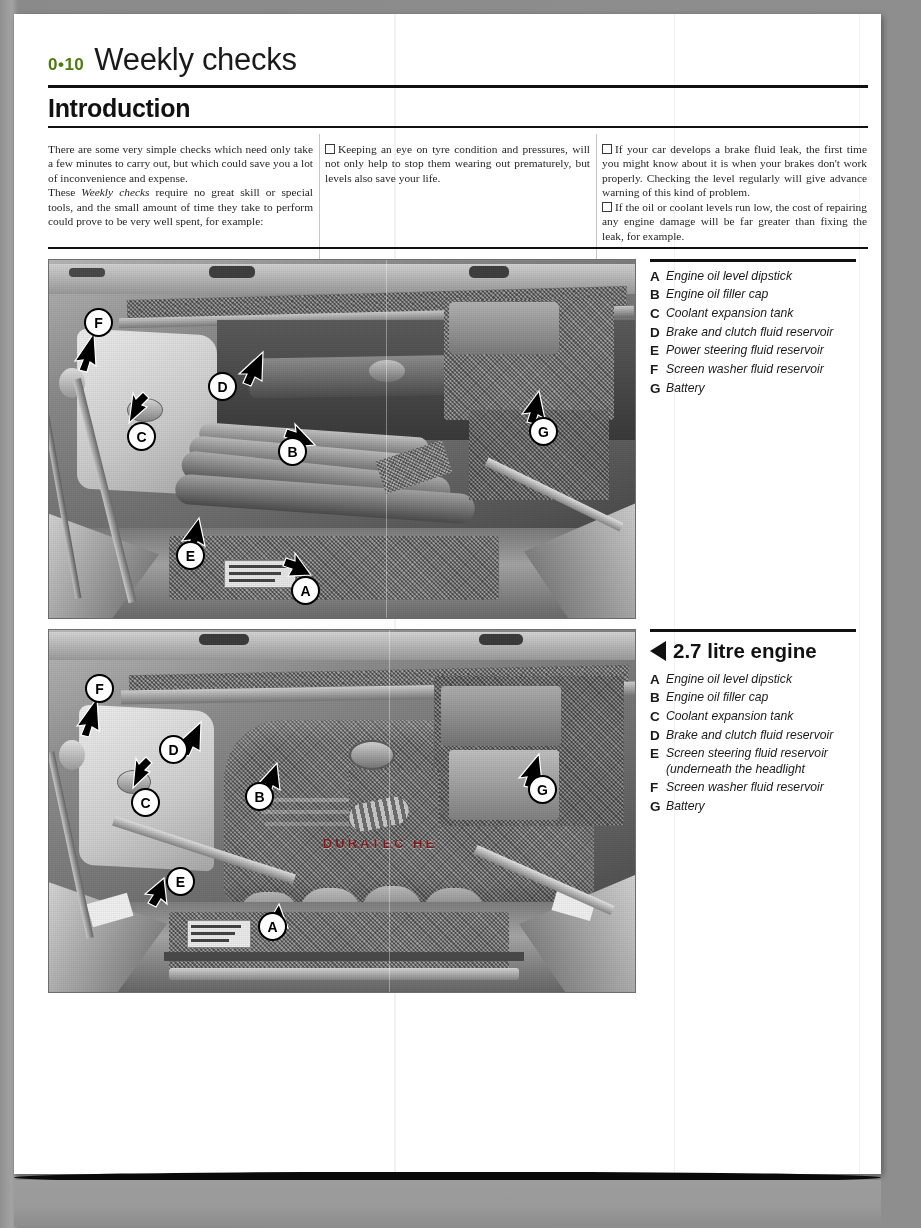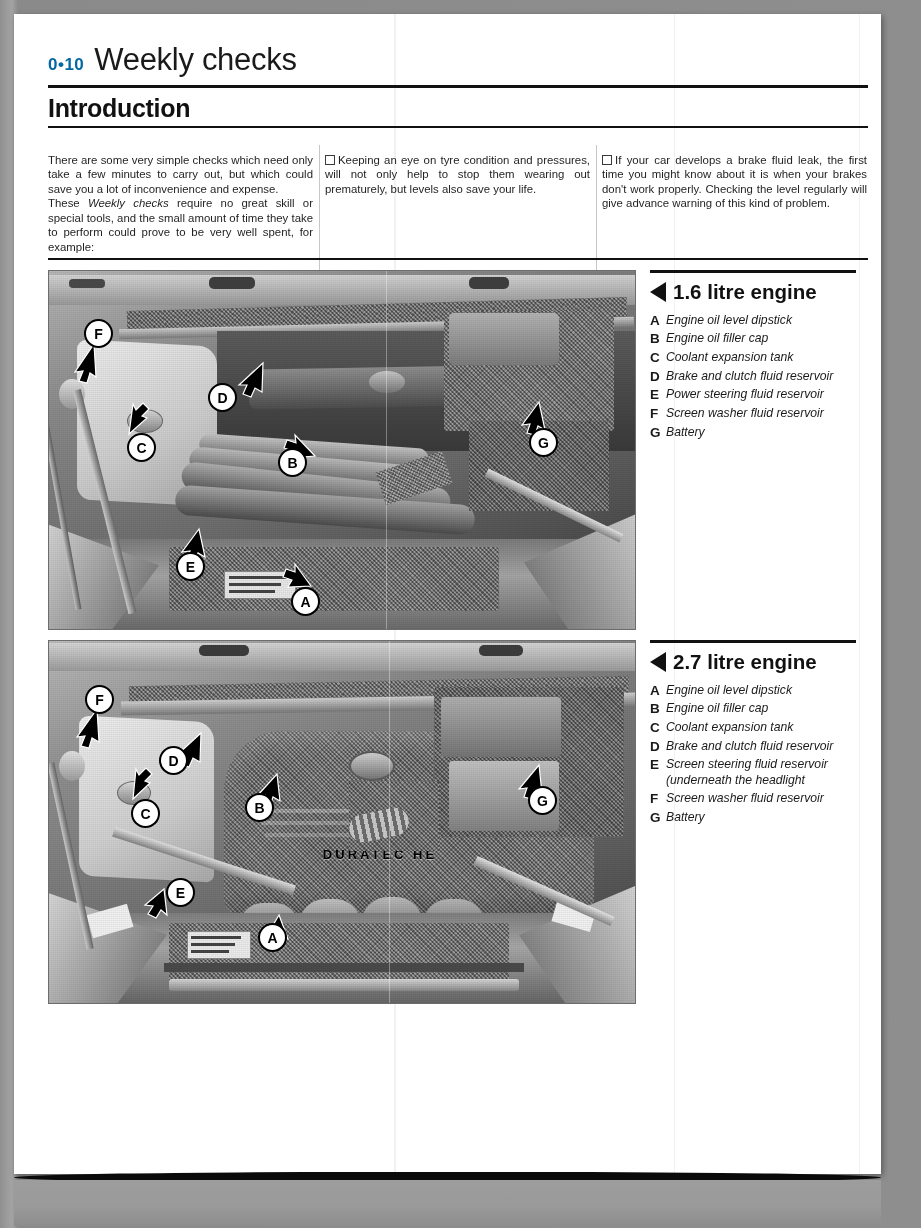--- a/index.html
+++ b/index.html
@@ -64,21 +64,21 @@
   
   .page-head {
     display: flex;
     align-items: baseline;
     gap: 10px;
     height: 40px;
   }
   .folio {
     font-size: 17px;
     font-weight: 700;
-    color: #0369a1;
+    color: #4d7c0f;
     letter-spacing: .5px;
   }
   .page-title {
     font-size: 31px;
     font-weight: 400;
     color: #1a1a1a;
     letter-spacing: -.3px;
   }
   .rule {
     height: 2.5px;
@@ -95,22 +95,23 @@
     letter-spacing: -.3px;
   }
   .section-head.big {
     font-size: 28px;
     margin-top: 14px;
   }
 
   
   .cols {
     display: flex;
-    margin-top: 25px;
+    margin-top: 14px;
     position: relative;
+    font-family: Liberation Serif, serif;
   }
   .col {
     width: 265px;
     padding-right: 0;
     font-size: 11.4px;
     line-height: 14.6px;
     color: #1f1f1f;
     text-align: justify;
     position: relative;
   }
@@ -263,20 +264,21 @@
           <p>There are some very simple checks which need only take a few minutes to carry out, but which could save you a lot of inconvenience and expense.</p>
           <p>These <em>Weekly checks</em> require no great skill or special tools, and the small amount of time they take to perform could prove to be very well spent, for example:</p>
         </div>
 
         <div class="col">
           <p><span class="bullet-box"></span><span>Keeping an eye on tyre condition and pressures, will not only help to stop them wearing out prematurely, but levels also save your life.</span></p>
         </div>
 
         <div class="col">
           <p><span class="bullet-box"></span><span>If your car develops a brake fluid leak, the first time you might know about it is when your brakes don't work properly. Checking the level regularly will give advance warning of this kind of problem.</span></p>
+          <p><span class="bullet-box"></span><span>If the oil or coolant levels run low, the cost of repairing any engine damage will be far greater than fixing the leak, for example.</span></p>
         </div>
       </div>
 
       <div class="rule"></div>
 
       <div class="figblock">
 
         <div class="photo p1">
           <div class="bay">
 
@@ -343,24 +345,20 @@
           <div class="callout" style="left:78px;top:162px;">C</div>
           <div class="callout" style="left:159px;top:112px;">D</div>
           <div class="callout" style="left:229px;top:177px;">B</div>
           <div class="callout" style="left:127px;top:281px;">E</div>
           <div class="callout" style="left:242px;top:316px;">A</div>
           <div class="callout" style="left:480px;top:157px;">G</div>
         </div>
 
         <div class="legend">
           <div class="legend-rule"></div>
-          <div class="legend-title">
-            <span class="tri"></span>
-            <span>1.6 litre engine</span>
-          </div>
 
           <div class="legend-item">
             <span class="legend-key">A</span>
             <span class="legend-text">Engine oil level dipstick</span>
           </div>
           <div class="legend-item">
             <span class="legend-key">B</span>
             <span class="legend-text">Engine oil filler cap</span>
           </div>
           <div class="legend-item">
@@ -399,21 +397,21 @@
 
             <div class="tank" style="left:30px;top:78px;width:135px;height:160px;background:linear-gradient(150deg,#f0f0f0,#d0d0d0 60%,#aaaaaa);border-radius:10px 18px 8px 14px;transform:skewY(3deg)"></div>
             <div class="band" style="left:68px;top:140px;width:32px;height:22px;border-radius:50%;background:linear-gradient(180deg,#dcdcdc,#8c8c8c);border:1px solid #6a6a6a"></div>
             <div class="band" style="left:10px;top:110px;width:26px;height:30px;border-radius:50%;background:linear-gradient(180deg,#e4e4e4,#9e9e9e)"></div>
 
             <div class="mesh" style="left:175px;top:90px;width:370px;height:185px;background-color:#8c8c8c;border-radius:60px 60px 18px 18px;box-shadow:inset 0 6px 22px rgba(255,255,255,.25), inset 0 -8px 22px rgba(0,0,0,.3)"></div>
             <div class="band" style="left:300px;top:110px;width:42px;height:26px;border-radius:50%;background:linear-gradient(180deg,#d3d3d3,#787878);border:2px solid #5c5c5c"></div>
             <div class="band" style="left:208px;top:168px;width:300px;height:4px;background:rgba(255,255,255,.28)"></div>
             <div class="band" style="left:212px;top:180px;width:292px;height:4px;background:rgba(255,255,255,.24)"></div>
             <div class="band" style="left:216px;top:192px;width:284px;height:4px;background:rgba(255,255,255,.2)"></div>
-            <div style="position:absolute;left:196px;top:206px;width:270px;text-align:center;font-size:13px;letter-spacing:3px;color:#000000;font-weight:700;text-shadow:0 1px 0 rgba(255,255,255,.45);font-family:'Liberation Sans',sans-serif">DURATEC HE</div>
+            <div style="position:absolute;left:196px;top:206px;width:270px;text-align:center;font-size:13px;letter-spacing:3px;color:#7f1d1d;font-weight:700;text-shadow:0 1px 0 rgba(255,255,255,.45);font-family:'Liberation Sans',sans-serif">DURATEC HE</div>
 
             <div class="pipe" style="left:190px;top:262px;width:60px;height:48px;border-radius:30px;background:linear-gradient(180deg,#b9b9b9,#4f4f4f)"></div>
             <div class="pipe" style="left:250px;top:258px;width:62px;height:52px;border-radius:30px;background:linear-gradient(180deg,#c2c2c2,#555)"></div>
             <div class="pipe" style="left:312px;top:256px;width:62px;height:54px;border-radius:30px;background:linear-gradient(180deg,#bcbcbc,#4e4e4e)"></div>
             <div class="pipe" style="left:374px;top:258px;width:62px;height:52px;border-radius:30px;background:linear-gradient(180deg,#b6b6b6,#4a4a4a)"></div>
 
             <div class="mesh" style="left:385px;top:46px;width:190px;height:150px;background-color:#7f7f7f;border-radius:4px"></div>
             <div class="band" style="left:392px;top:56px;width:120px;height:60px;border-radius:4px;background:linear-gradient(180deg,#b0b0b0,#757575)"></div>
             <div class="band" style="left:400px;top:120px;width:110px;height:70px;border-radius:4px;background:linear-gradient(180deg,#c2c2c2,#828282)"></div>
             <div class="mesh" style="left:300px;top:140px;width:90px;height:70px;background-color:#8a8a8a"></div>

